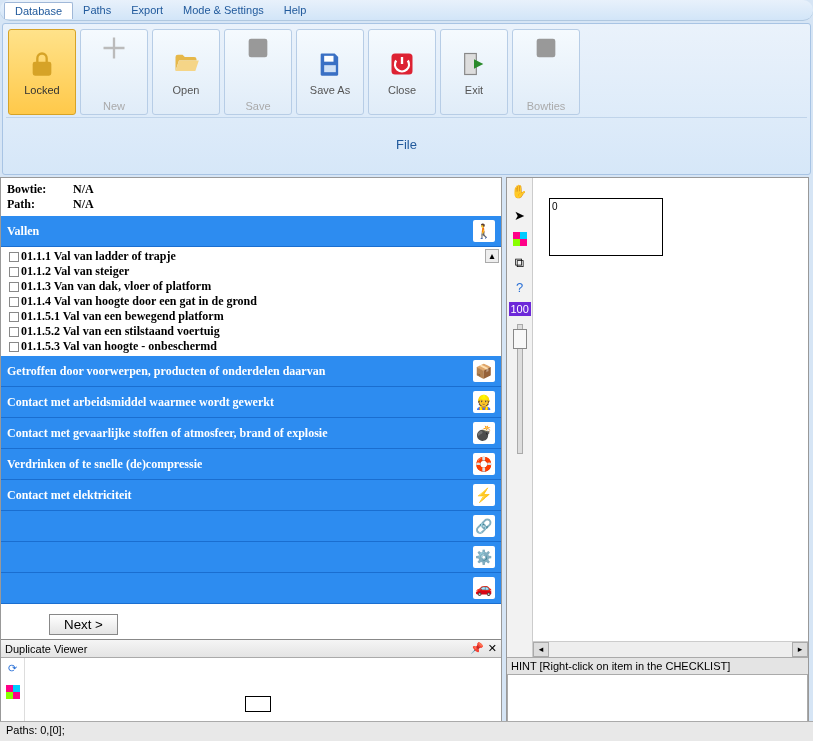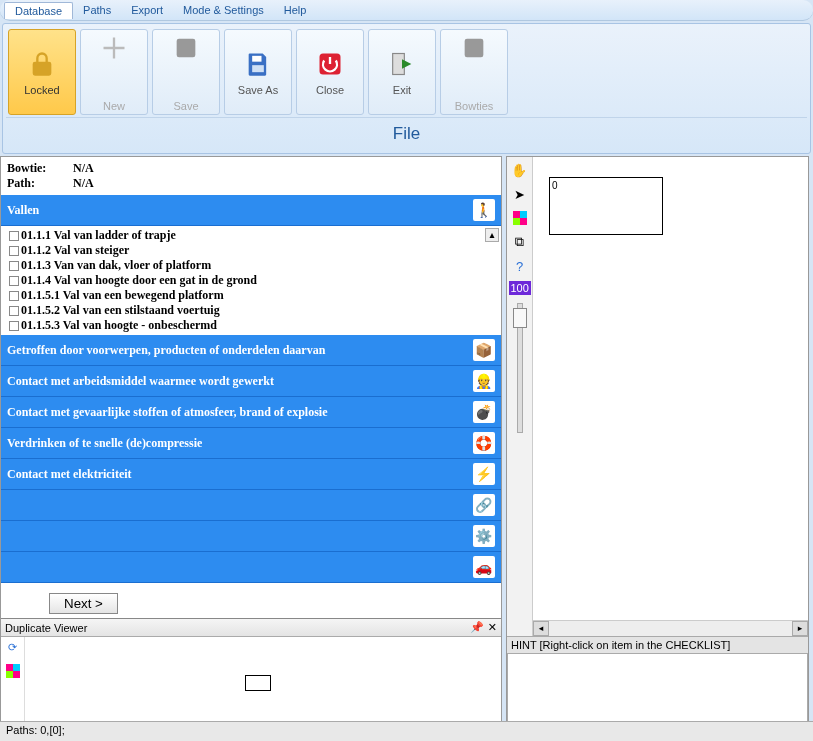--- a/index.html
+++ b/index.html
@@ -10,21 +10,21 @@
 .menubar .tab { padding: 2px 10px; color: #215a9c; cursor: pointer; }
 .menubar .tab.active { background: #fff; border: 1px solid #a0b8d8; border-bottom: none; border-radius: 2px 2px 0 0; }
 
 
 .ribbon { background: linear-gradient(#eaf2fb,#d6e7f8); border: 1px solid #a8c4e4; border-radius: 3px; margin: 2px; padding: 3px; }
 .ribbon-inner { display: flex; align-items: flex-start; gap: 4px; padding: 2px; }
 .ribbon-btn { width: 68px; height: 86px; border: 1px solid #b7cde6; border-radius: 3px; background: linear-gradient(#f5fafe,#e0ecf8); display: flex; flex-direction: column; align-items: center; justify-content: center; gap: 4px; cursor: pointer; color: #555; }
 .ribbon-btn .ic { width: 32px; height: 32px; display: flex; align-items: center; justify-content: center; }
 .ribbon-btn.active { background: linear-gradient(#ffe28a,#ffc94a); border-color: #d6a327; color: #333; }
 .ribbon-btn.disabled { color: #aaa; gap: 36px; }
-.ribbon-label { text-align: center; font-size: 17px; color: #215a9c; padding: 6px 0; border-top: 1px solid #c0d4ea; }
+.ribbon-label { text-align: center; font-size: 13px; color: #215a9c; padding: 19px 0; border-top: 1px solid #c0d4ea; }
 
 
 .main { display: flex; height: 586px; }
 .left { width: 502px; display: flex; flex-direction: column; border: 1px solid #999; background: #fff; }
 .splitter { width: 4px; background: #d6e5f5; cursor: col-resize; }
 .right { width: 303px; display: flex; flex-direction: column; border: 1px solid #999; background: #fff; }
 
 
 .info { padding: 4px 6px; font-size: 12px; font-family: "Times New Roman", serif; font-weight: bold; background: #fff; }
 .info-row { display: flex; gap: 16px; }
@@ -99,20 +99,29 @@
       </span>
       <span>Locked</span>
     </div>
     <div class="ribbon-btn disabled">
       <span class="ic">
         <svg width="28" height="28" viewBox="0 0 24 24">
             <path fill="#bbb" d="M11 3h2v8h8v2h-8v8h-2v-8H3v-2h8z"></path>
           </svg>
       </span>
       <span>New</span>
+    </div>
+    <div class="ribbon-btn">
+      <span class="ic">
+        <svg width="28" height="28" viewBox="0 0 24 24">
+            <path fill="#e6b84a" d="M3 6a2 2 0 0 1 2-2h4l2 2h8a2 2 0 0 1 2 2v1H6l-3 9z"></path>
+            <path fill="#f5d587" d="M3 18l3-9h17l-3 9z"></path>
+          </svg>
+      </span>
+      <span>Open</span>
     </div>
     <div class="ribbon-btn disabled">
       <span class="ic">
         <svg width="28" height="28" viewBox="0 0 24 24">
             <rect x="4" y="4" width="16" height="16" rx="2" fill="#999"></rect>
           </svg>
       </span>
       <span>Save</span>
     </div>
     <div class="ribbon-btn">

